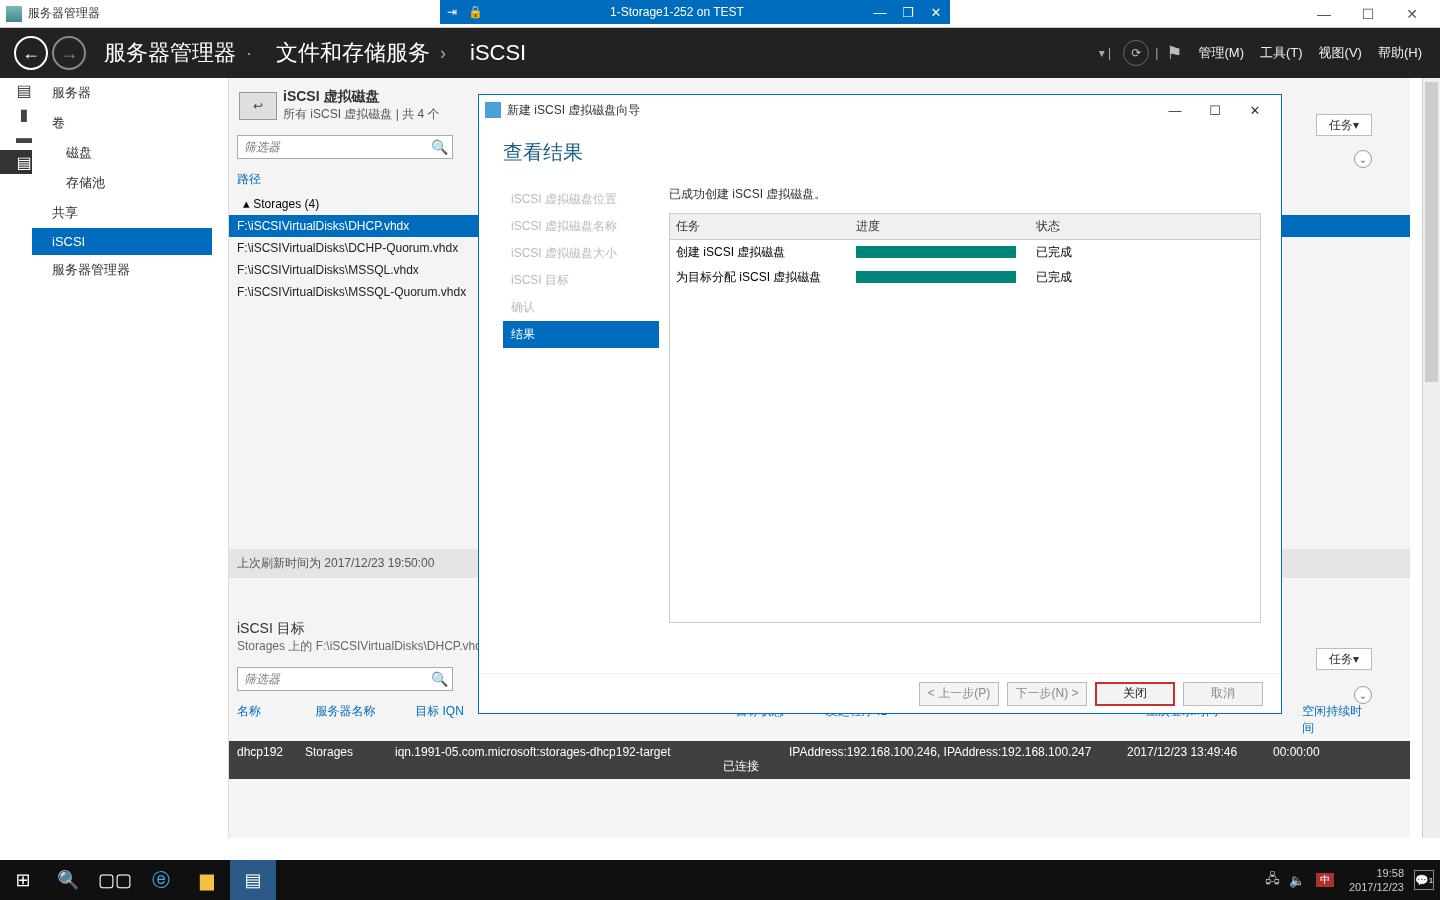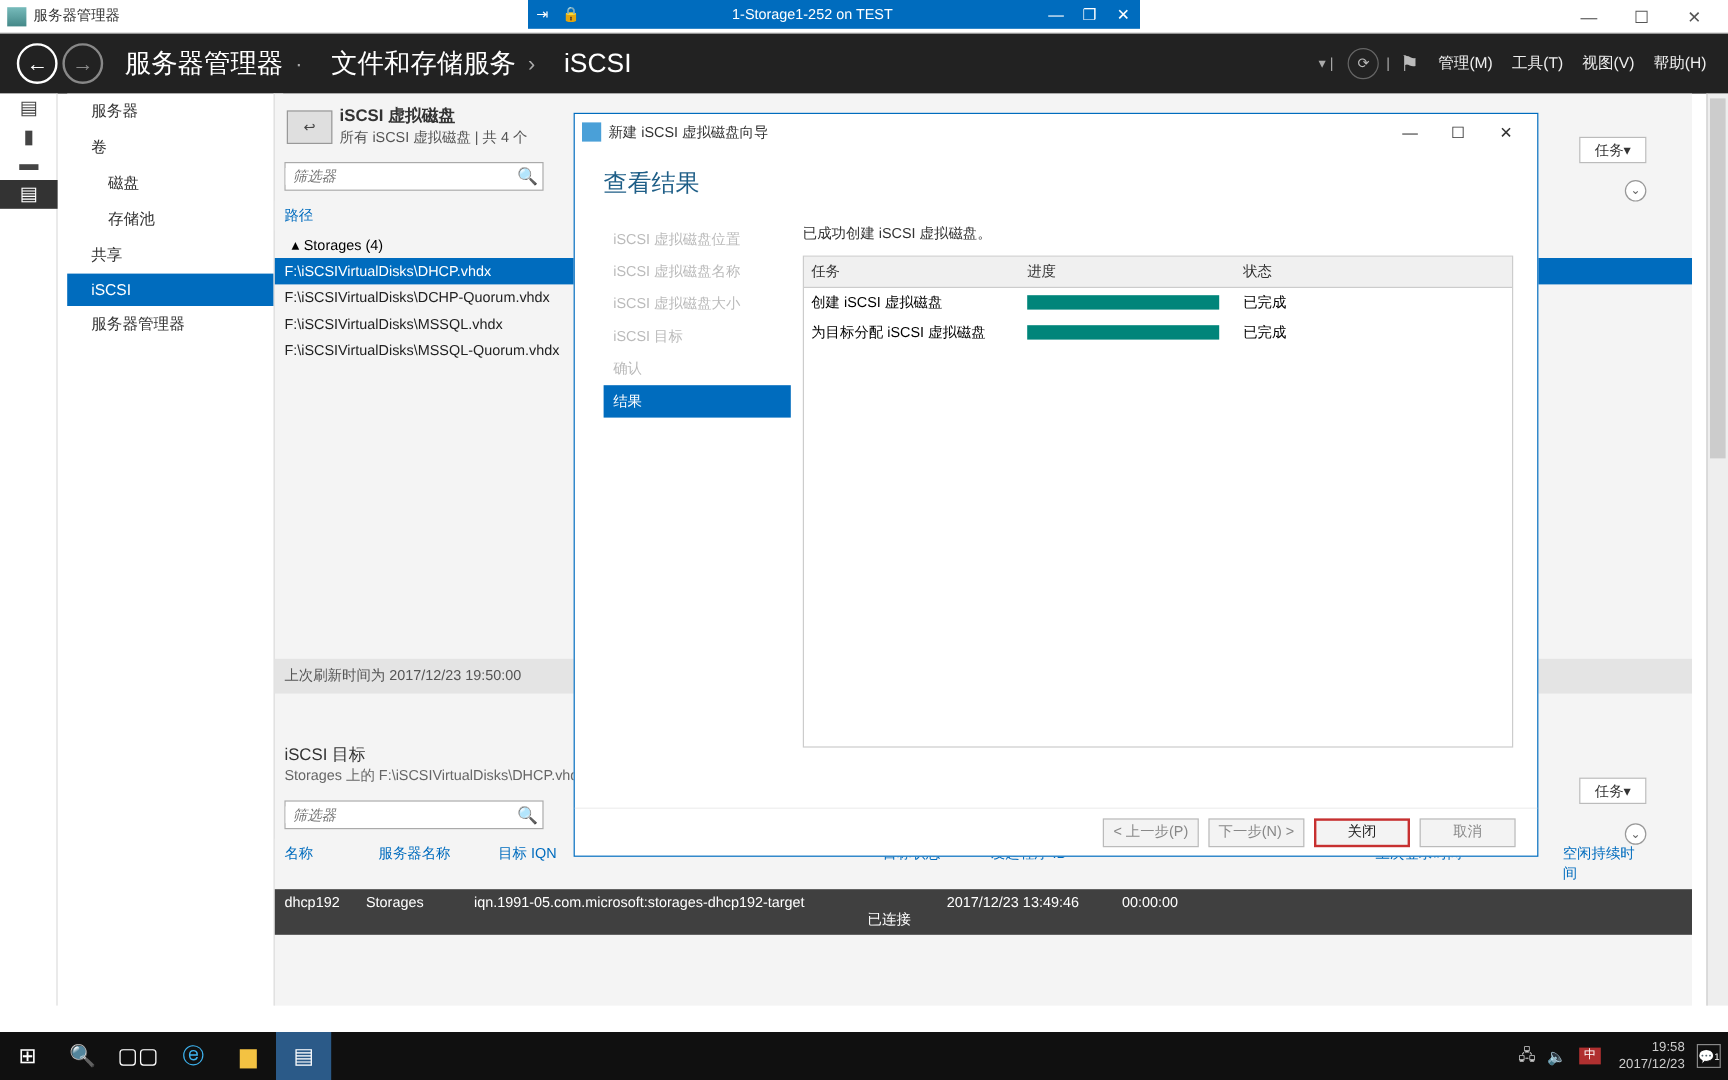--- a/index.html
+++ b/index.html
@@ -28,21 +28,21 @@
 #header .right .item { margin: 0 8px; font-size: 13px; }
 #header .right .iconbtn { width: 26px; height: 26px; border: 1px solid #666; border-radius: 50%; display: flex; align-items: center; justify-content: center; margin: 0 6px; color: #bbb; }
 #header .right .flag { margin: 0 8px; color: #bbb; font-size: 18px; }
 
 
 #iconstrip { position: absolute; top: 78px; left: 0; width: 48px; height: 760px; background: #fff; border-right: 1px solid #ddd; }
 #iconstrip .cell { width: 48px; height: 24px; display: flex; align-items: center; justify-content: center; color: #444; font-size: 16px; }
 #iconstrip .cell.active { background: #333; color: #fff; }
 
 
-#leftnav { position: absolute; top: 78px; left: 56px; width: 180px; height: 760px; background: #fff; }
+#leftnav { position: absolute; top: 78px; left: 32px; width: 180px; height: 760px; background: #fff; }
 #leftnav .item { padding: 6px 10px 6px 20px; color: #333; font-size: 13px; }
 #leftnav .sub { padding-left: 34px; }
 #leftnav .item.selected { background: #006cbe; color: #fff; }
 
 
 #main { position: absolute; top: 78px; left: 228px; right: 30px; height: 760px; background: #f4f4f4; border-left: 1px solid #ddd; }
 #main .panel-header { padding: 10px 4px 4px 10px; display: flex; align-items: center; }
 #main .panel-header .hicon { width: 38px; height: 28px; border:1px solid #999; background:#dfdfdf; display:flex; align-items:center; justify-content:center; color:#444; margin-right: 6px; }
 #main .panel-header .ht { display:flex; flex-direction:column; }
 #main .panel-title { font-size: 14px; color: #333; font-weight: bold; }
@@ -227,20 +227,21 @@
       <span style="width:62px;">目标状态</span>
       <span style="width:300px;">发起程序 ID</span>
       <span style="width:130px;">上次登录时间</span>
       <span>空闲持续时间</span>
     </div>
     <div class="widerow">
       <span style="width:50px;">dhcp192</span>
       <span style="width:72px;">Storages</span>
       <span style="width:310px;">iqn.1991-05.com.microsoft:storages-dhcp192-target</span>
       <span style="width:48px;margin-top:13px;">已连接</span>
+      <span style="width:320px;">IPAddress:192.168.100.246, IPAddress:192.168.100.247</span>
       <span style="width:128px;">2017/12/23 13:49:46</span>
       <span>00:00:00</span>
     </div>
   </div>
 </div>
 
 <div id="scrollbar">
   <div class="thumb"></div>
 </div>
 

